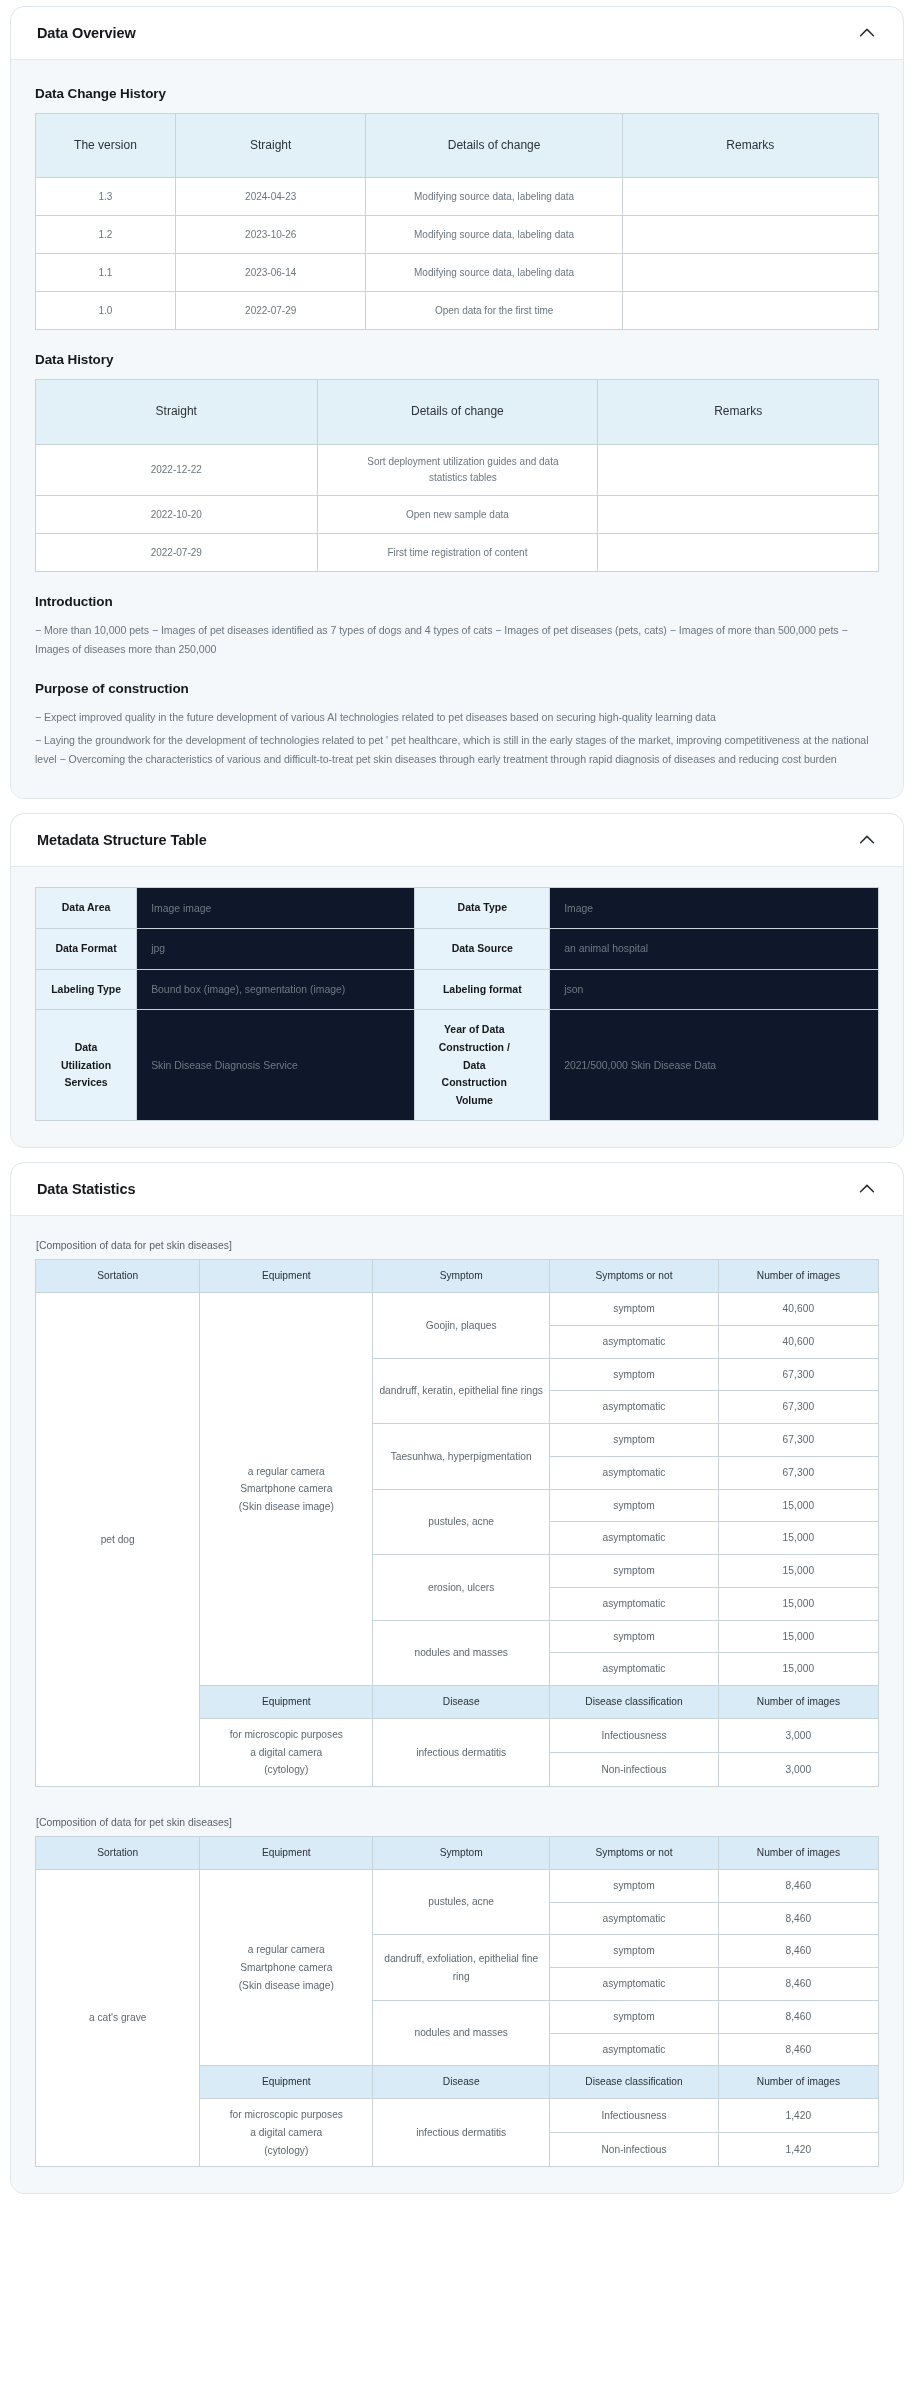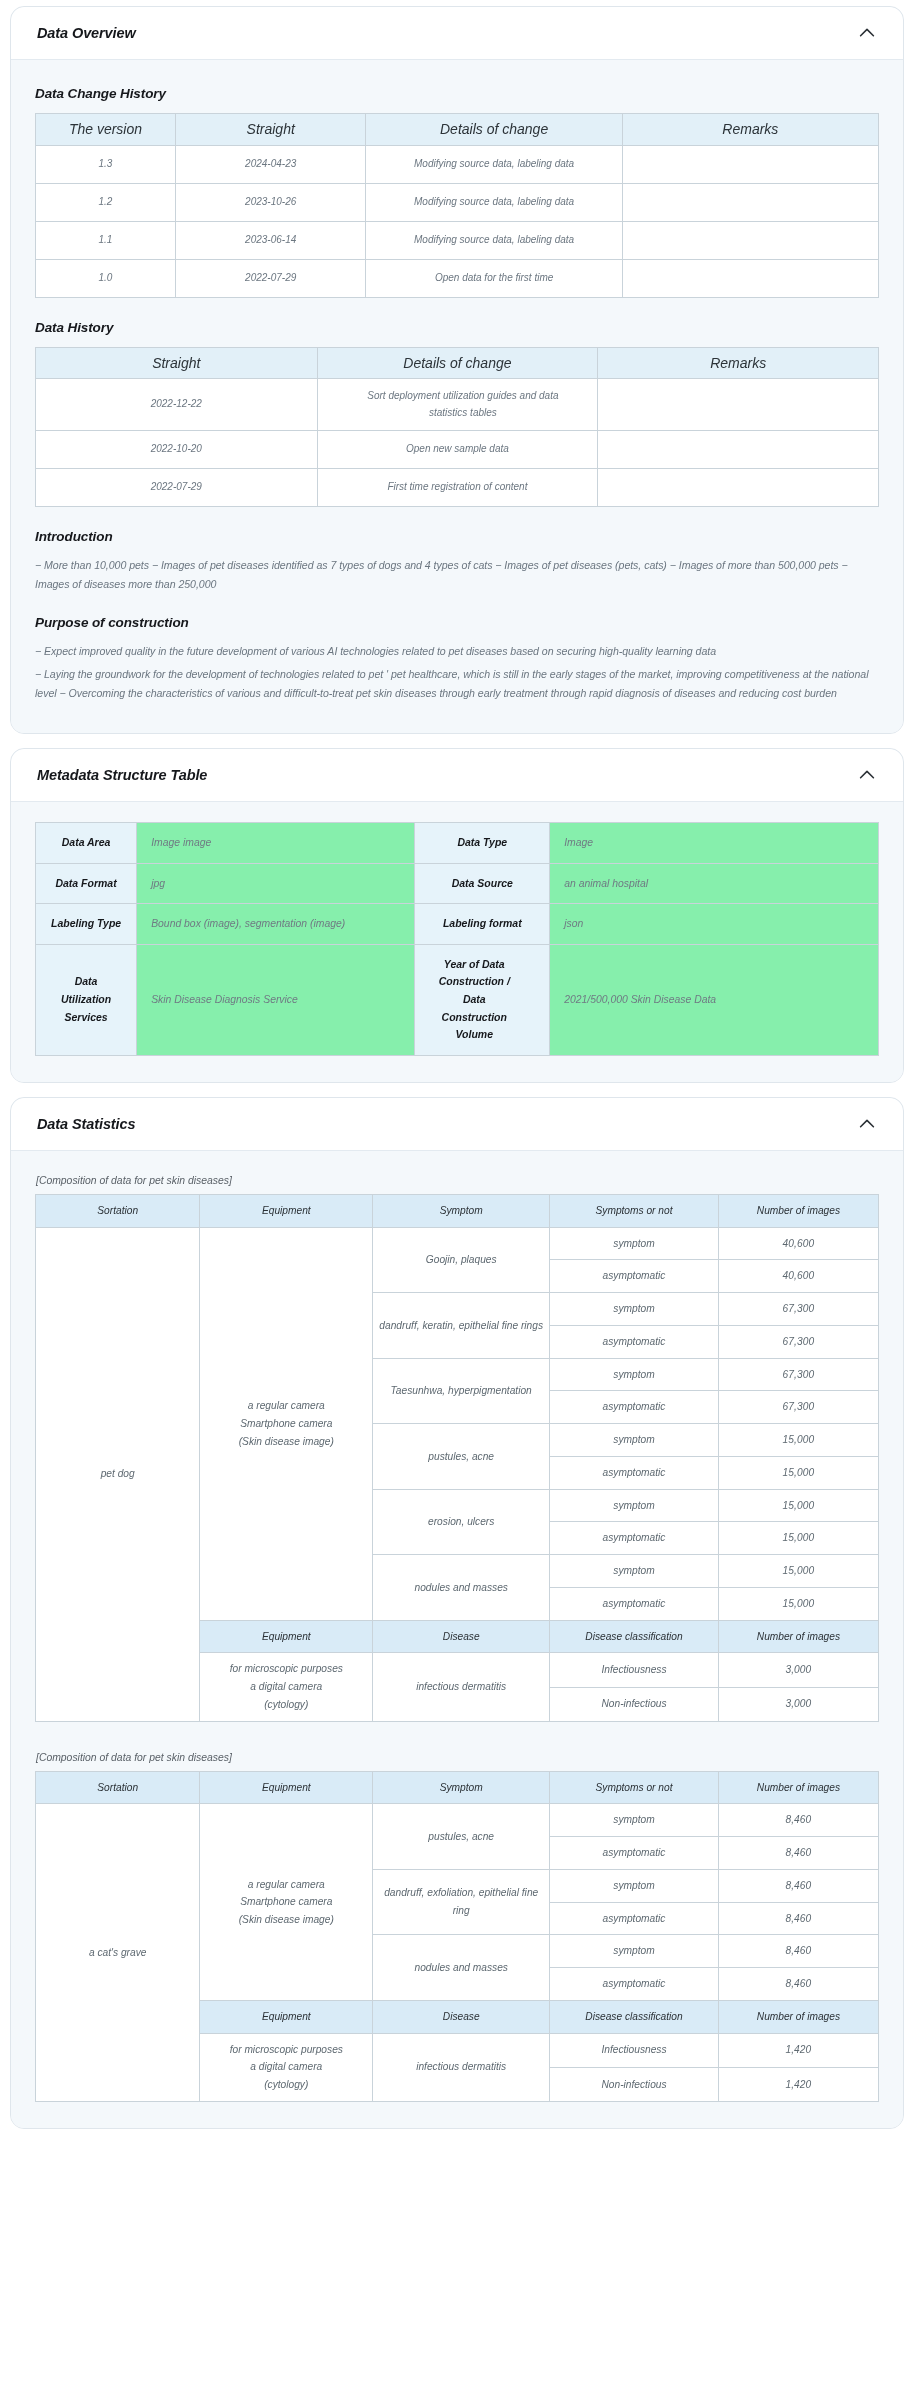--- a/index.html
+++ b/index.html
@@ -8,21 +8,20 @@
     background: #ffffff;
     font-family: "Liberation Sans", sans-serif;
     -webkit-font-smoothing: antialiased;
   }
   body {
     width: 914px;
   }
   .page {
     width: 914px;
     padding: 6px 10px 12px 10px;
-    font-style: italic;
   }
 
   
   .card {
     border: 1px solid #dfe6ec;
     border-radius: 14px;
     background: #f4f8fb;
     margin-bottom: 14px;
     overflow: hidden;
   }
@@ -86,38 +85,38 @@
     font-size: 10px;
     color: #6b7680;
     text-align: center;
     vertical-align: middle;
     padding: 9px 6px;
     line-height: 1.62;
   }
   table.grid th {
     background: #e2f0f8;
     color: #2c3338;
-    font-size: 14px;
+    font-size: 12px;
     height: 28px;
-    padding: 4px 4px;
+    padding: 22px 4px;
   }
   table.grid td { background: #ffffff; }
 
   .t-history td { height: 38px; }
   .t-history2 td { height: 38px; }
 
   
   table.meta { width: 100%; border-collapse: collapse; table-layout: fixed; }
   table.meta td {
     border: 1px solid #c9d3da;
     font-size: 10.4px;
     padding: 11px 14px;
     vertical-align: middle;
     line-height: 1.68;
-    background: #86efac;
+    background: #0f172a;
     color: #6f7a83;
   }
   table.meta td.key {
     background: #e6f3fa;
     color: #16181c;
     font-weight: bold;
     font-size: 10.5px;
     text-align: center;
   }
 

